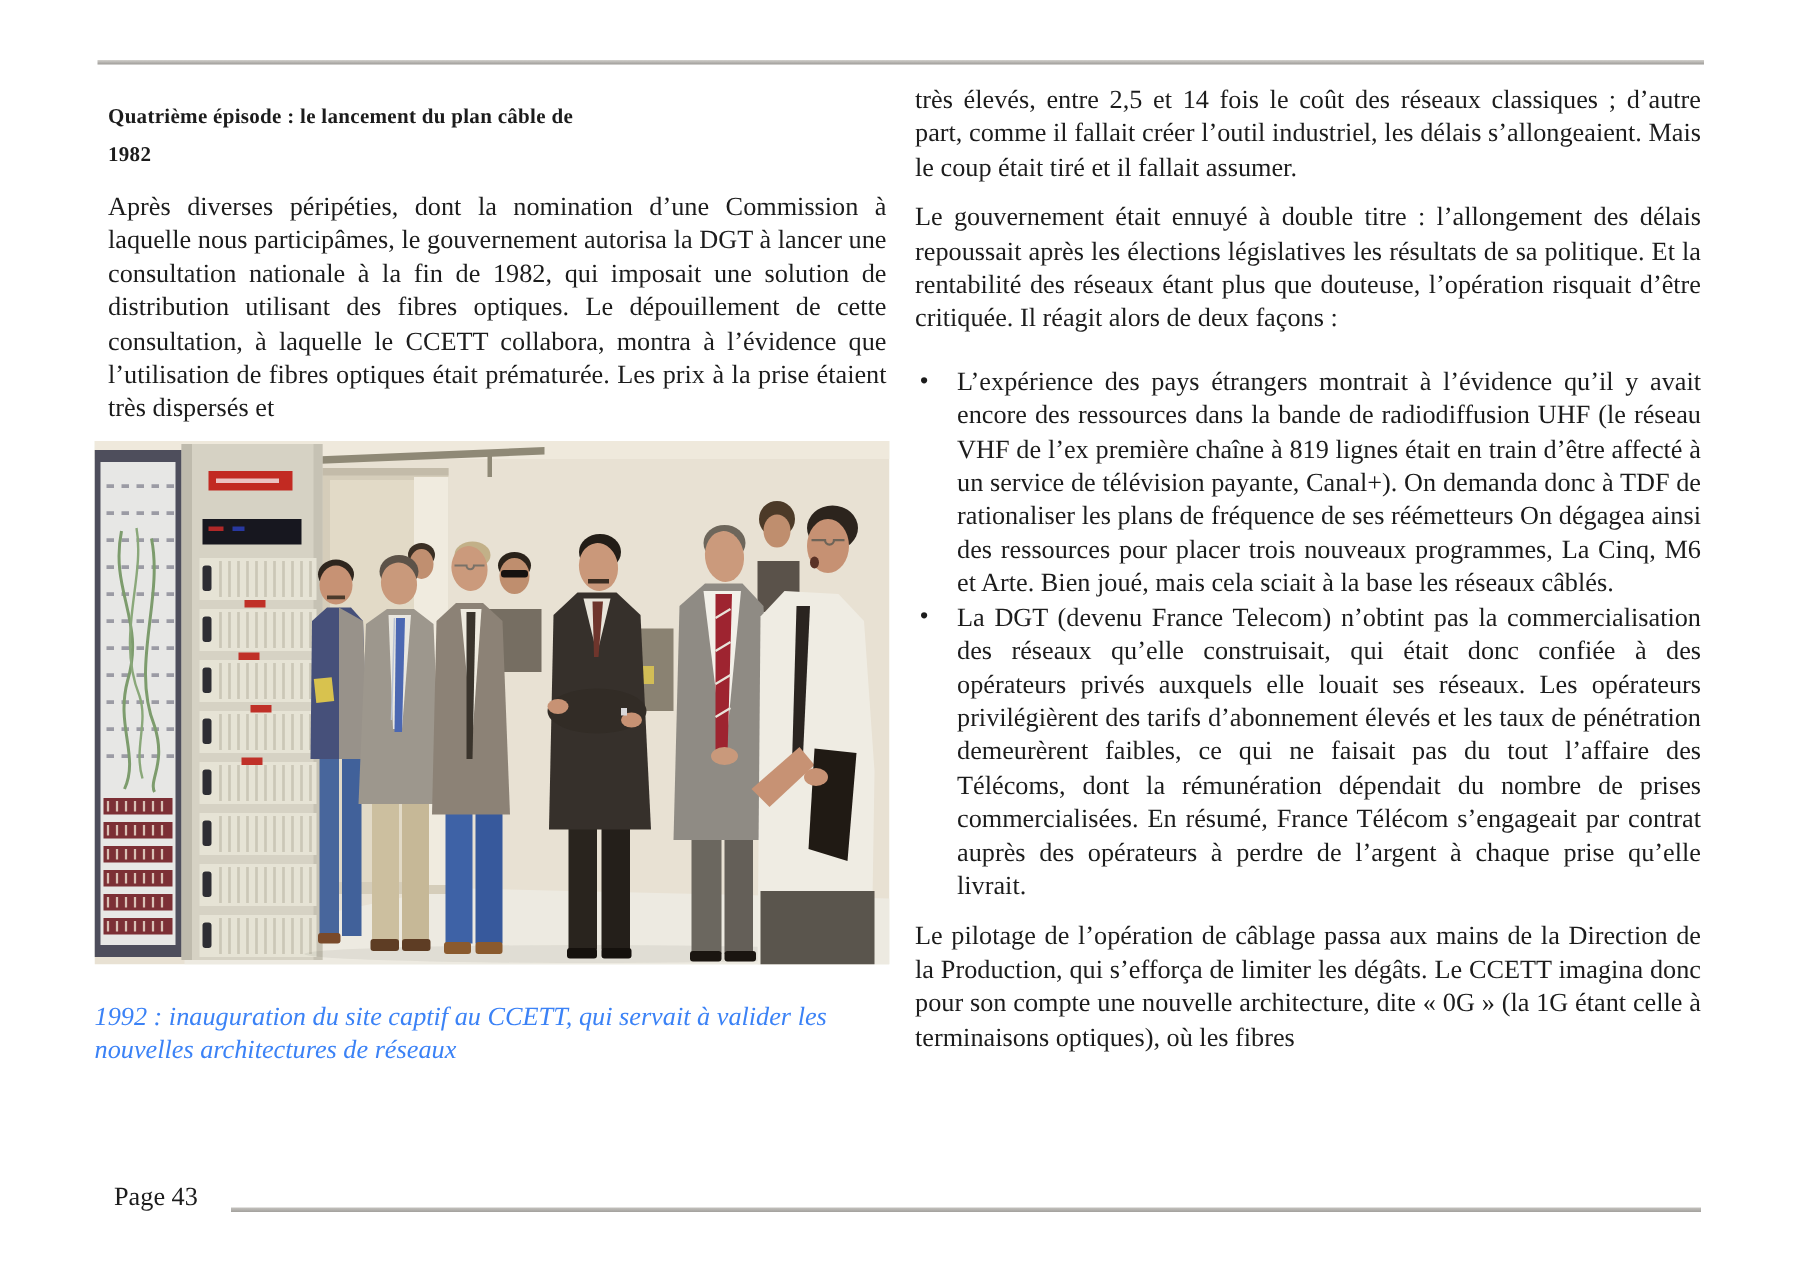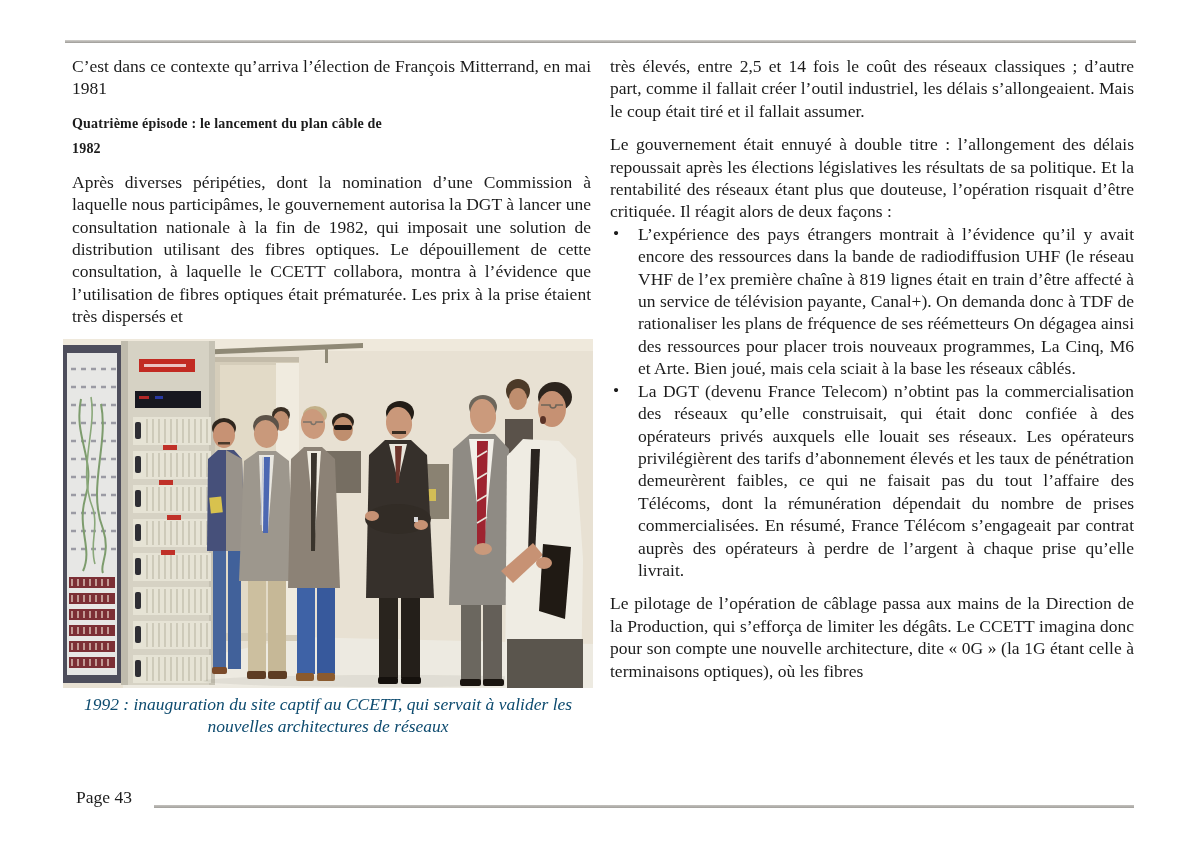--- a/index.html
+++ b/index.html
@@ -22,41 +22,41 @@
     display: flex; gap: 19px;
   }
   .col-left  { width: 519px; }
   .col-right { width: 524px; }
 
   p.body {
     font-size: 17.5px; line-height: 22.4px;
     text-align: justify; margin: 0 0 11px 0;
     hyphens: none;
   }
-  p.body.tight { margin-bottom: 0; }
+  p.body.tight { margin-bottom: 20px; }
 
   h1.heading {
     font-size: 14px; line-height: 25px; font-weight: bold;
     margin: 11px 0 10px 0; white-space: pre-line;
     letter-spacing: 0.2px;
   }
 
   ul.bullets { list-style: none; margin: 0 0 11px 0; padding: 0; }
   ul.bullets li {
     position: relative; padding-left: 28px;
     font-size: 17.5px; line-height: 22.4px; text-align: justify;
     margin: 0;
   }
   .bullet-glyph { position: absolute; left: 3px; top: -1px; }
 
   figure.photo-figure { margin: 7px 0 0 -9px; width: 530px; }
   .photo-frame { width: 530px; height: 349px; display: block; }
   figcaption {
     font-style: italic; font-size: 17.5px; line-height: 22px;
-    text-align: center; margin-top: 5px; color: #0c4a6e;
+    margin-top: 23px; color: #3b82f6;
   }
 
   .footer {
     position: absolute; left: 76px; right: 66px; top: 787px;
     display: flex; align-items: flex-end;
   }
   .footer-label { font-size: 17.5px; white-space: nowrap; }
   .footer-rule {
     flex: 1; height: 3px; margin-left: 22px; margin-top: 4px;
     background: linear-gradient(#c4c2be, #a2a09c);
@@ -65,21 +65,20 @@
 </head>
 <body>
 
 <div class="page">
 
   <div class="top-rule"></div>
 
   <div class="columns">
 
     <div class="col-left">
-      <p class="body">C’est dans ce contexte qu’arriva l’élection de François Mitterrand, en mai 1981</p>
       <h1 class="heading">Quatrième épisode : le lancement du plan câble de
 1982</h1>
       <p class="body">Après diverses péripéties, dont la nomination d’une Commission à laquelle nous participâmes, le gouvernement autorisa la DGT à lancer une consultation nationale à la fin de 1982, qui imposait une solution de distribution utilisant des fibres optiques. Le dépouillement de cette consultation, à laquelle le CCETT collabora, montra à l’évidence que l’utilisation de fibres optiques était prématurée. Les prix à la prise étaient très dispersés et</p>
 
       <figure class="photo-figure">
         <svg class="photo-frame" viewBox="0 0 530 349" width="530" height="349" preserveAspectRatio="none">
           <defs>
             <path id="dotrow" d="M8,0 h5 M18,0 h5 M28,0 h5 M38,0 h5 M48,0 h5" stroke="#9b9ba4" stroke-width="2.5" fill="none"></path>
             <g id="redrow">
               <rect x="6" y="0" width="46" height="11" fill="#7c2f35"></rect>

